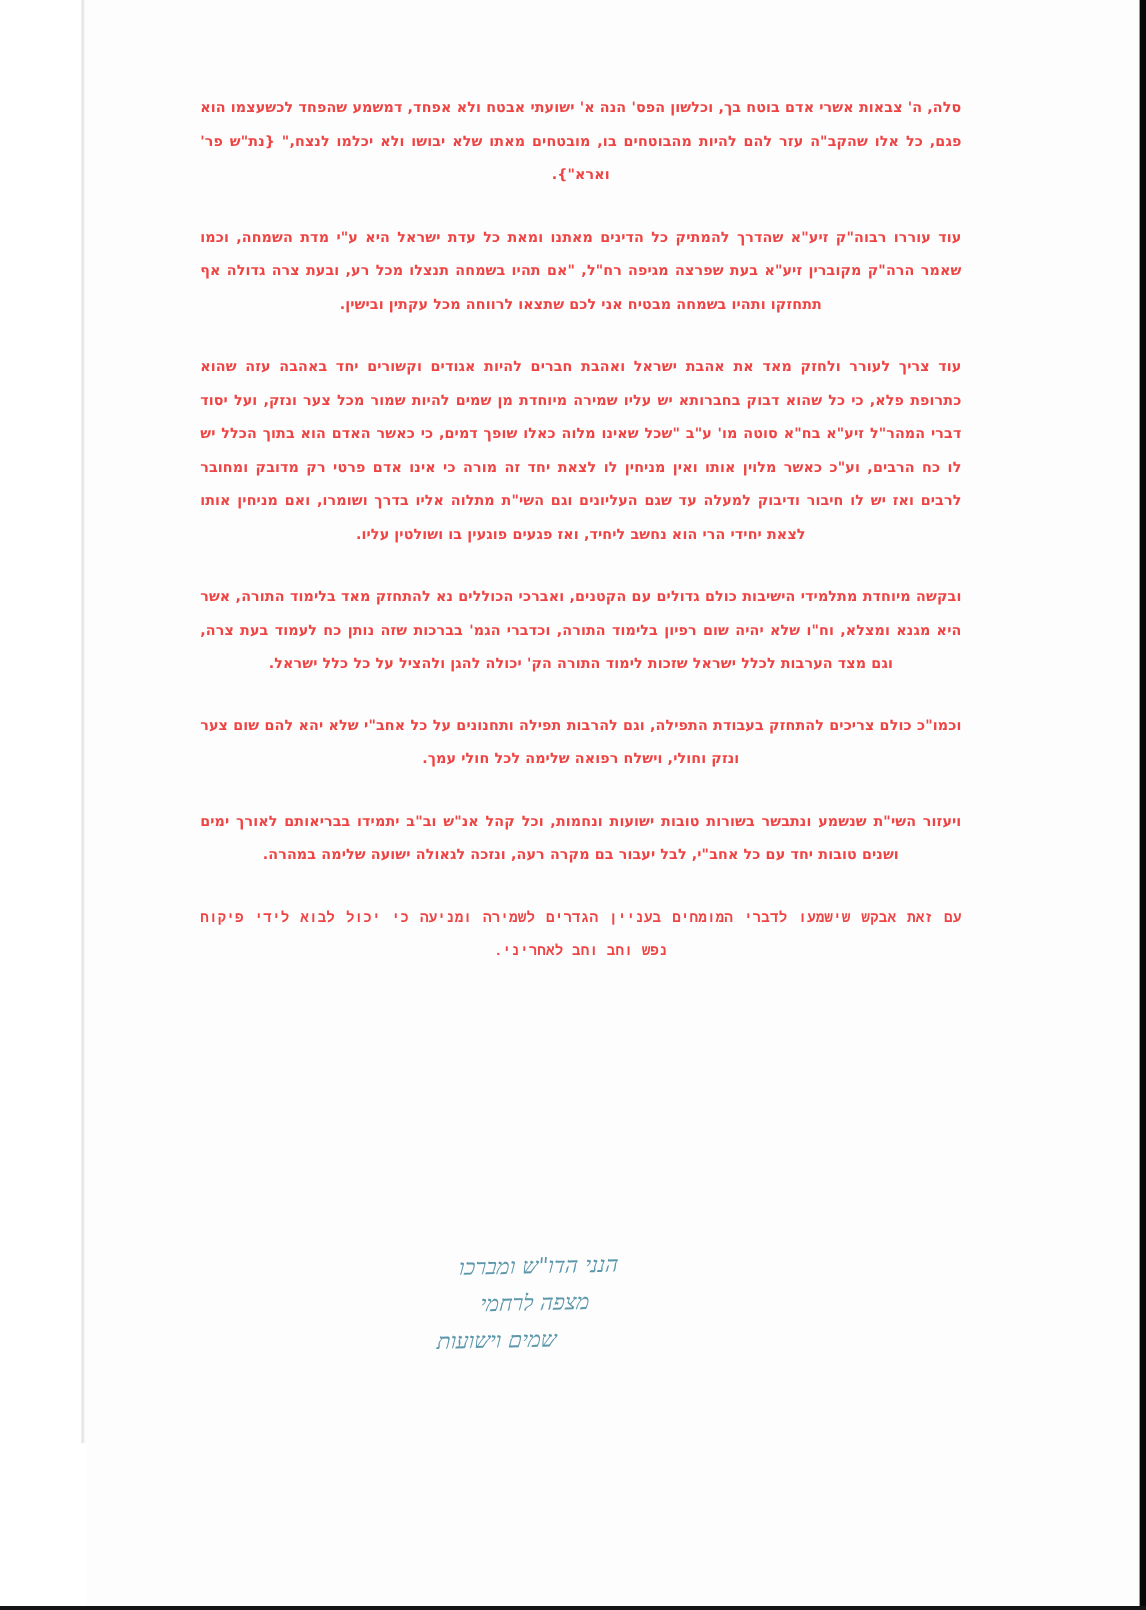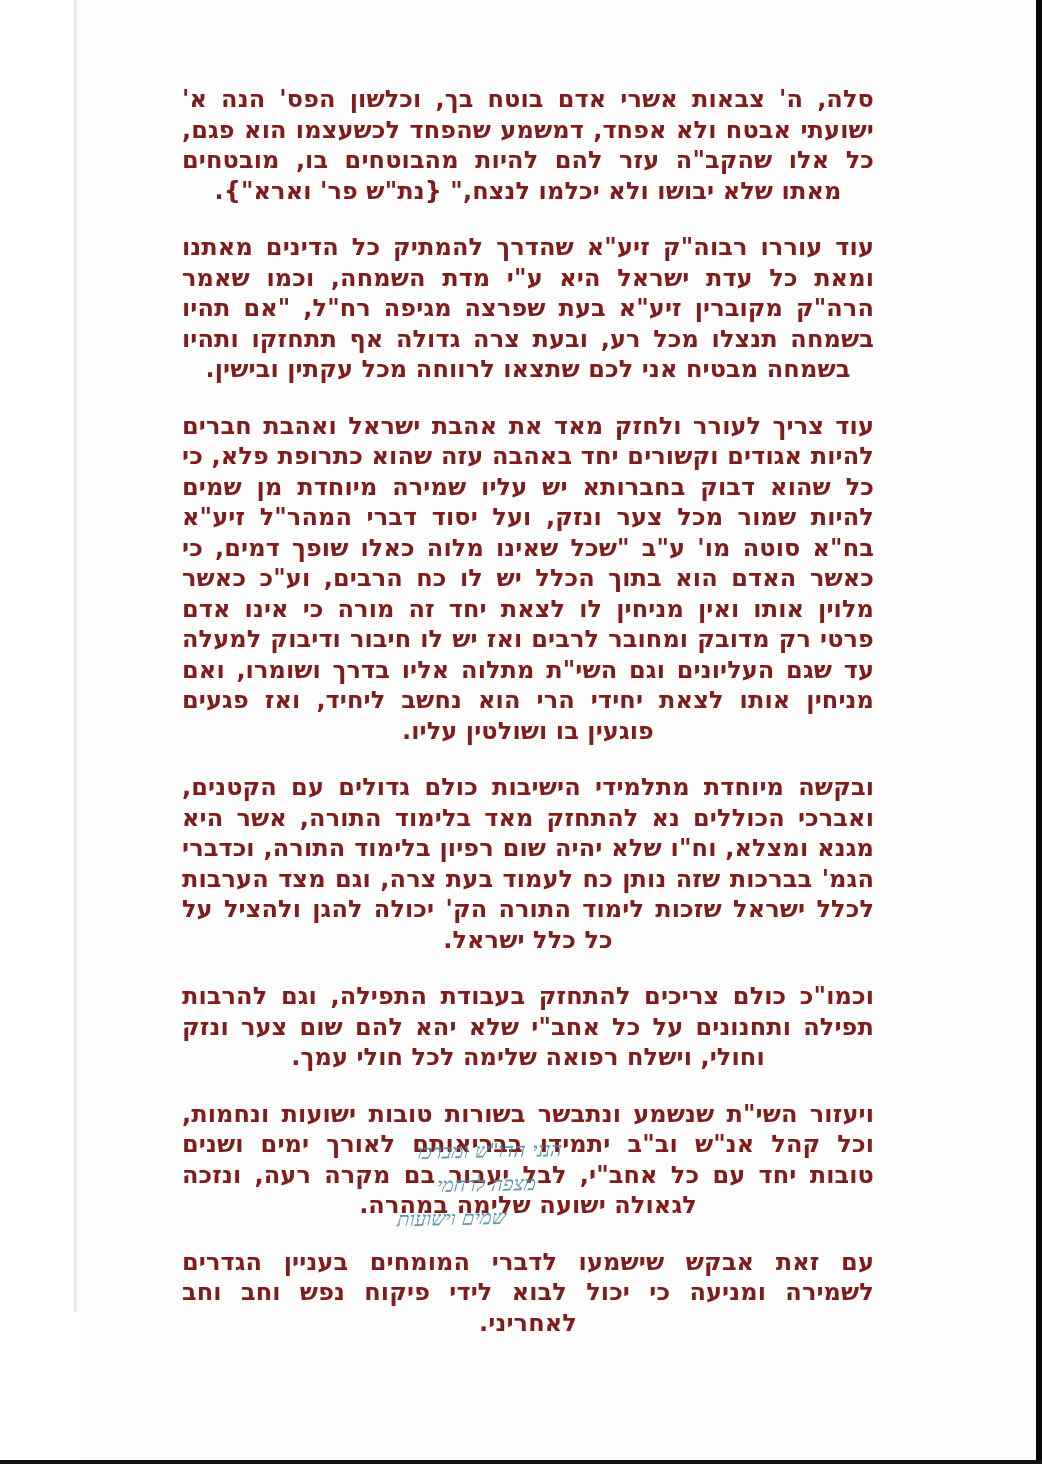--- a/index.html
+++ b/index.html
@@ -70,32 +70,33 @@
     right: 168px;
     width: 706px;
     direction: rtl;
     text-align: justify;
     text-align-last: center;
   }
 
   .letter-paragraph {
     margin: 0 0 26px 14px;
     font-family: "DejaVu Sans", "Liberation Sans", sans-serif;
-    font-size: 24px;
+    font-size: 13px;
     line-height: 30.5px;
     font-weight: 700;
-    color: #7f1d1d;
+    color: #ef4444;
     letter-spacing: 0.1px;
     text-align: justify;
     text-align-last: center;
     -webkit-font-smoothing: antialiased;
   }
 
   .letter-paragraph:last-child {
     margin-bottom: 0;
+    font-family: Liberation Mono, monospace;
   }
 
   
   .signature-block {
     position: absolute;
     top: 1132px;
     right: 480px;
     width: 300px;
     direction: rtl;
     color: #4f8fa4;

